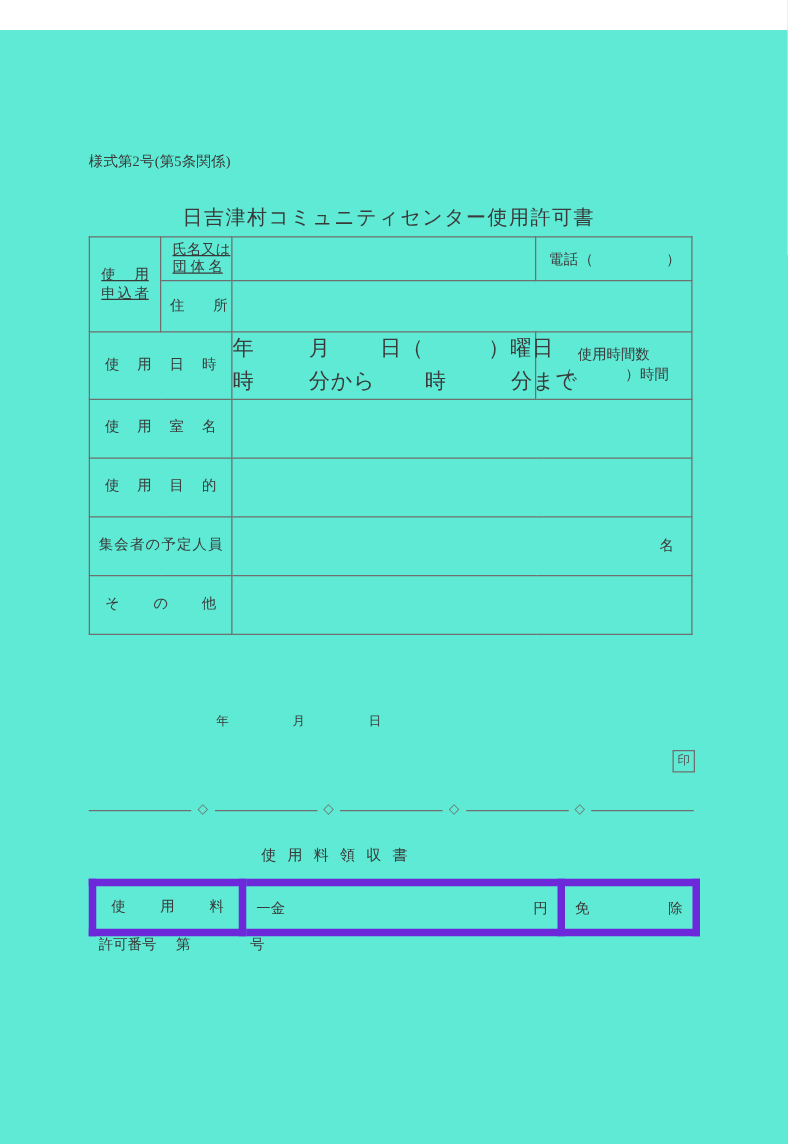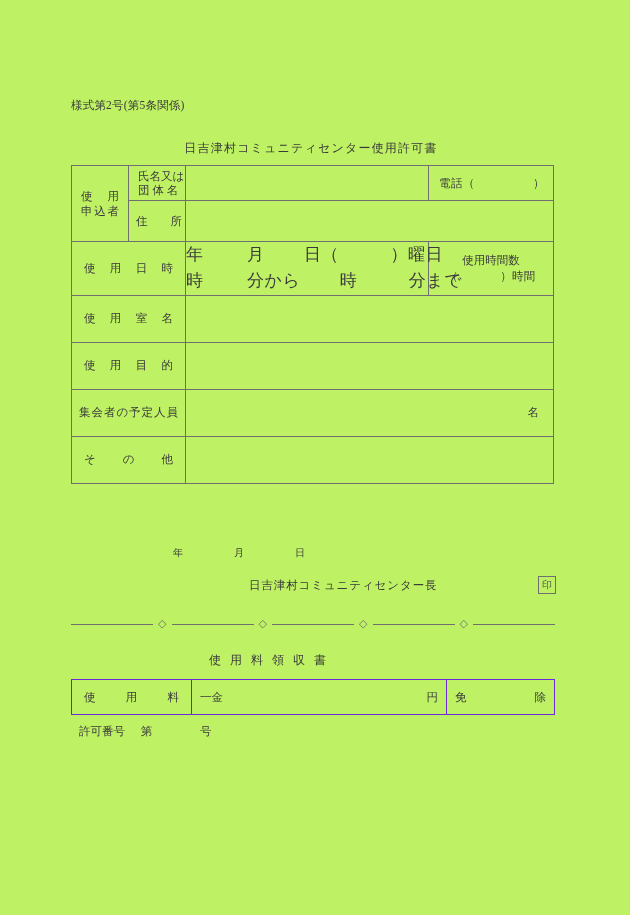--- a/index.html
+++ b/index.html
@@ -11,41 +11,42 @@
     width: 630px;
     height: 915px;
     position: relative;
     font-family: "Liberation Serif", "DejaVu Serif", serif;
     color: #3a3a3a;
     overflow: hidden;
   }
   .page {
     position: absolute;
     inset: 0;
-    background: #bef264;
+    background: #5eead4;
+    margin-top: 24px;
   }
 
   
   .form-no {
     position: absolute;
     left: 71px;
     top: 98px;
     font-size: 11.5px;
     letter-spacing: 0.2px;
     white-space: nowrap;
   }
 
   
   .doc-title {
     position: absolute;
     left: 0;
     top: 140px;
     width: 600px;
     text-align: center;
-    font-size: 12px;
+    font-size: 16px;
     letter-spacing: 1.2px;
     padding-left: 22px;
     box-sizing: border-box;
     white-space: nowrap;
   }
 
   
   .main-table {
     position: absolute;
     left: 71px;
@@ -83,20 +84,21 @@
     padding: 0 7px;
     white-space: nowrap;
   }
   .stack-line {
     display: block;
     text-align: justify;
     text-align-last: justify;
     padding: 0 9px;
     white-space: nowrap;
     line-height: 1.25;
+    text-decoration: underline;
   }
 
   .cell-applicant { width: 57px; }
   .cell-sub       { width: 57px; }
   .cell-phone     { width: 125px; }
 
   .phone-text {
     padding-left: 10px;
     white-space: nowrap;
     letter-spacing: 0.5px;
@@ -217,21 +219,21 @@
   .receipt-table {
     position: absolute;
     left: 71px;
     top: 679px;
     width: 483px;
     border-collapse: collapse;
     table-layout: fixed;
     font-size: 11.5px;
   }
   .receipt-table td {
-    border: 1px solid #6d28d9;
+    border: 6px solid #6d28d9;
     height: 34px;
     padding: 0;
     vertical-align: middle;
   }
   .rc-label  { width: 120px; }
   .rc-amount { width: 255px; }
   .rc-exempt { width: 108px; }
 
   .amount-inner {
     display: flex;
@@ -371,21 +373,20 @@
 
 
   <div class="permit-date">
     <span>年</span>
     <span class="pd-gap"></span>
     <span>月</span>
     <span class="pd-gap"></span>
     <span>日</span>
   </div>
 
-  <div class="signature">日吉津村コミュニティセンター長</div>
 
   <div class="seal-box">印</div>
 
   <div class="cutline">
     <span class="cut-seg"></span>
     <span class="cut-dia">◇</span>
     <span class="cut-seg"></span>
     <span class="cut-dia">◇</span>
     <span class="cut-seg"></span>
     <span class="cut-dia">◇</span>

